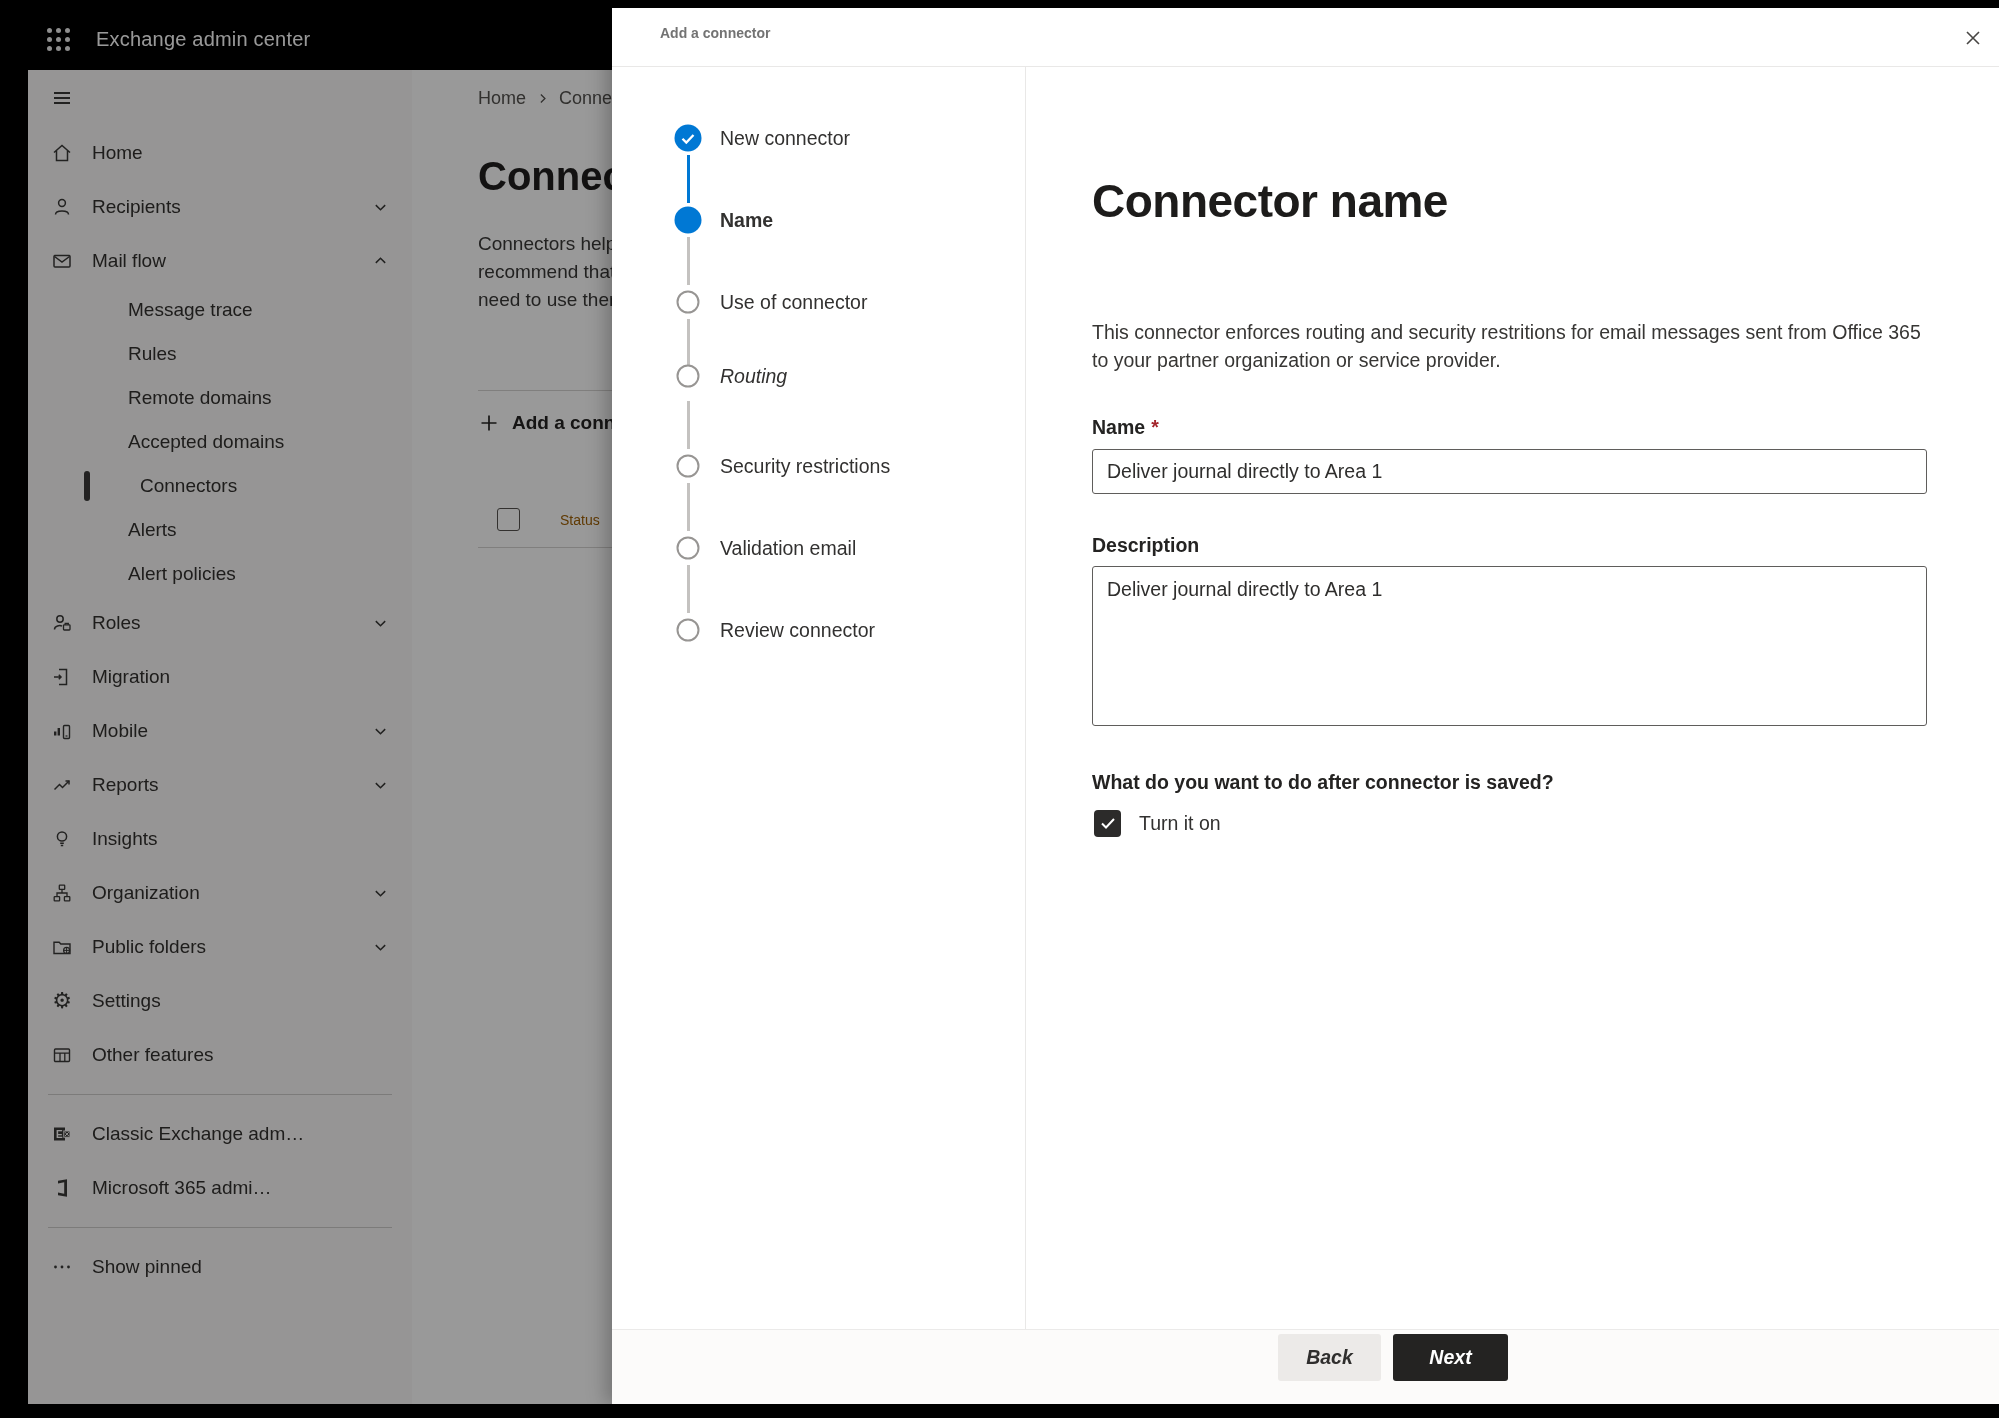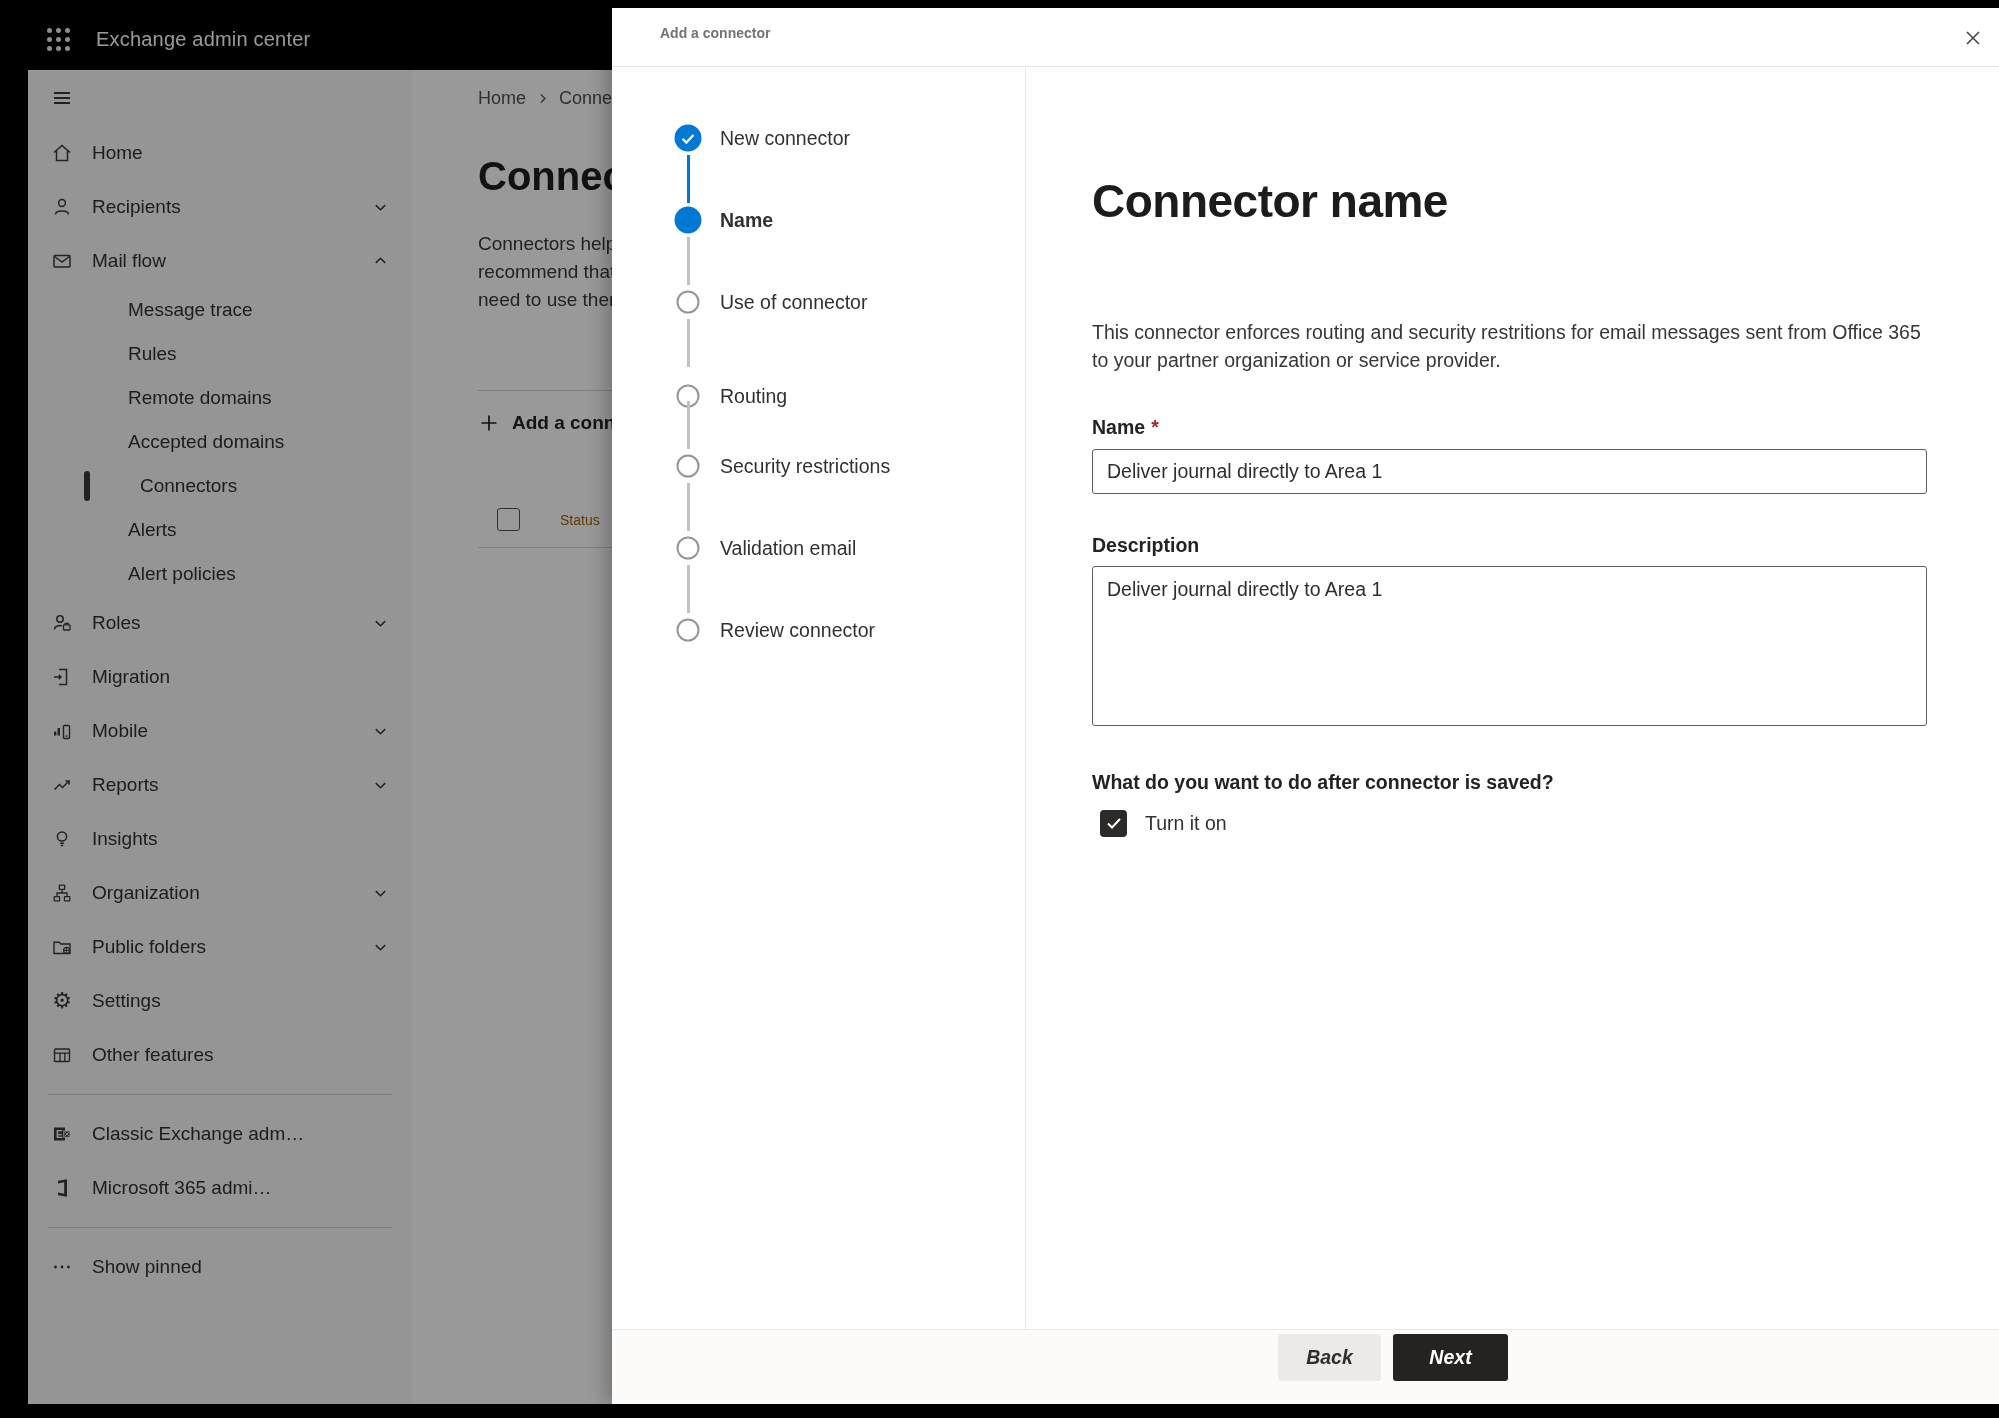--- a/index.html
+++ b/index.html
@@ -67,21 +67,21 @@
   .mb-para{position:absolute;left:0;top:252px;width:850px;font-size:19.5px;line-height:28px;color:#373634;}
   .fld-label{position:absolute;left:0;display:flex;gap:6px;font-size:19.5px;font-weight:700;color:#242322;}
   .req{color:#a4262c;font-weight:700;}
   .name-label{top:350px;}
   .txt-input{position:absolute;left:0;top:383px;width:100%;height:45px;box-sizing:border-box;border:1px solid #5f5d5b;border-radius:3px;
              padding:0 14px;font-size:19.5px;color:#2f2e2d;font-family:"Liberation Sans",sans-serif;background:#fff;}
   .desc-label{top:468px;}
   .txt-area{position:absolute;left:0;top:500px;width:100%;height:160px;box-sizing:border-box;border:1px solid #5f5d5b;border-radius:3px;
             padding:11px 14px;font-size:19.5px;color:#2f2e2d;font-family:"Liberation Sans",sans-serif;resize:none;background:#fff;}
   .question{position:absolute;left:0;top:705px;font-size:19.5px;font-weight:700;color:#242322;white-space:nowrap;}
-  .after-row{position:absolute;left:8px;top:744px;display:flex;align-items:center;gap:18px;cursor:pointer;}
+  .after-row{position:absolute;left:2px;top:744px;display:flex;align-items:center;gap:18px;cursor:pointer;}
   .cb-checked{width:27px;height:27px;border-radius:4px;background:#2c2b2a;display:flex;align-items:center;justify-content:center;}
   .after-lbl{font-size:19.5px;color:#323130;}
 
   
   .modal-footer{position:absolute;left:0;right:0;bottom:0;height:74px;background:#fcfbfa;border-top:1px solid #ebeae9;}
   .btn{position:absolute;top:4px;height:47px;border:none;border-radius:3px;font-size:19.5px;font-weight:600;
        font-family:"Liberation Sans",sans-serif;cursor:pointer;font-style:italic;}
   .btn-back{left:666px;width:103px;background:#eceae8;color:#2f2e2d;}
   .btn-next{left:781px;width:115px;background:#242322;color:#fff;}
 
@@ -403,21 +403,21 @@
       <div class="step-line" style="top:171px;"></div>
 
       <div class="step" style="top:218px;">
         <span class="dot-wrap">
               <span class="dot-todo"></span>
             </span>
         <span class="step-lbl">Use of connector</span>
       </div>
       <div class="step-line" style="top:253px;"></div>
 
-      <div class="step" style="top:312px;">
+      <div class="step" style="top:292px;font-style:italic;">
         <span class="dot-wrap">
               <span class="dot-todo"></span>
             </span>
         <span class="step-lbl">Routing</span>
       </div>
       <div class="step-line" style="top:335px;"></div>
 
       <div class="step" style="top:382px;">
         <span class="dot-wrap">
               <span class="dot-todo"></span>

